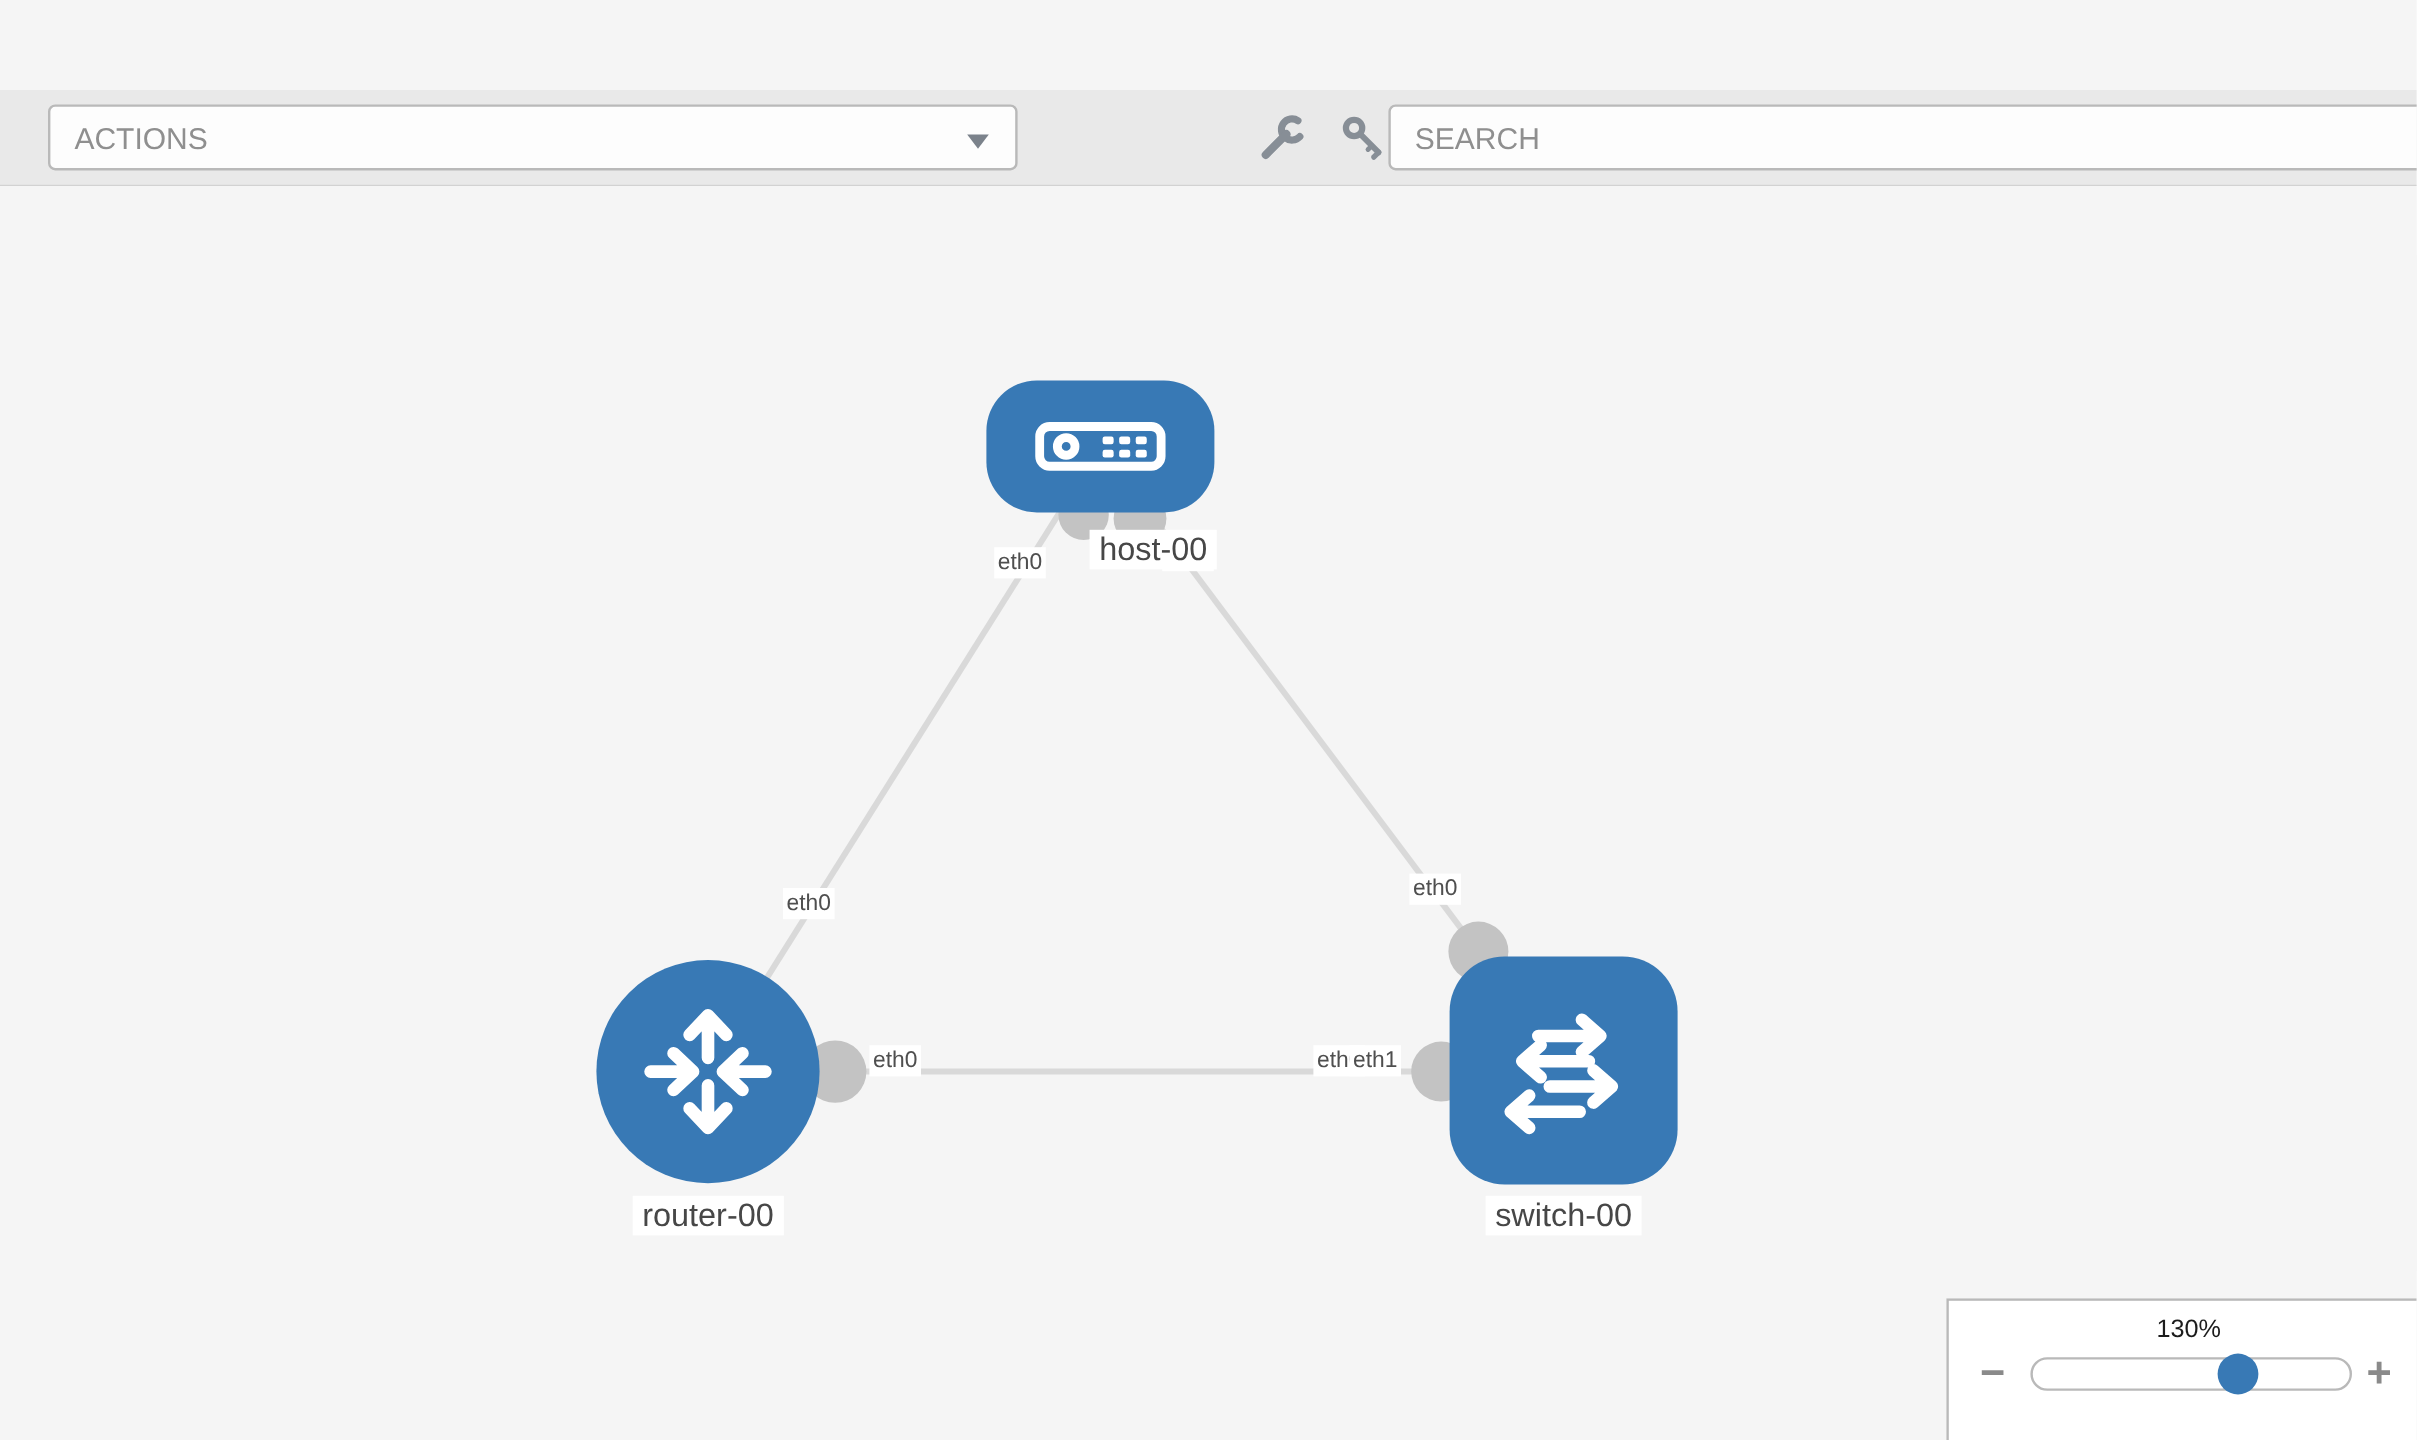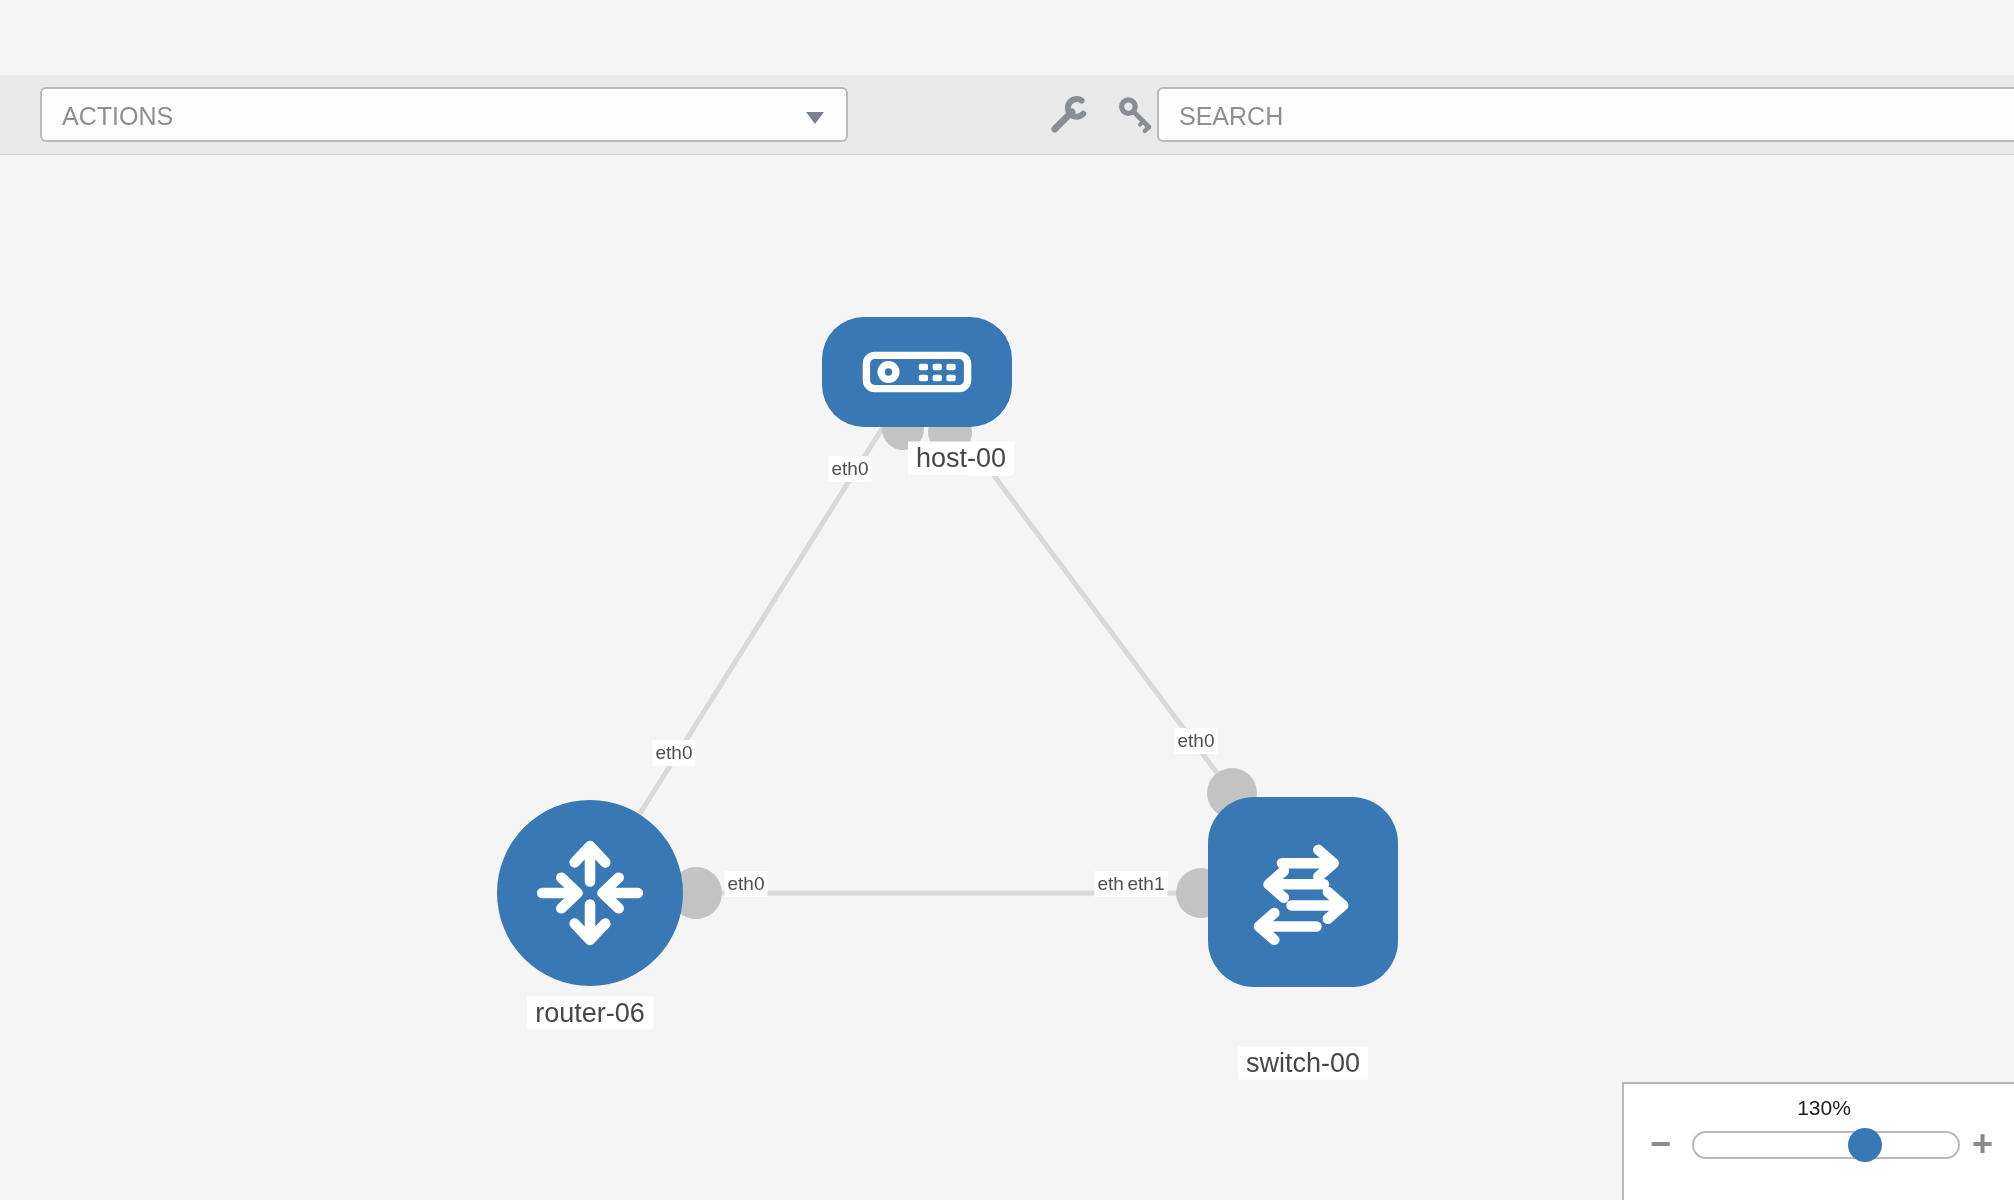--- a/index.html
+++ b/index.html
@@ -122,22 +122,22 @@
         <g fill="none" stroke="#ffffff" stroke-width="11" stroke-linecap="round" stroke-linejoin="round">
           <path d="M48 40 H96 M86 26 L102 40 L86 54"></path>
           <path d="M92 62 H40 M50 48 L34 62 L50 76"></path>
           <path d="M58 84 H106 M96 70 L112 84 L96 98"></path>
           <path d="M84 106 H30 M40 92 L24 106 L40 120"></path>
         </g>
       </svg>
     </div>
 
     <div class="node-label" style="left:917px;top:302px;margin-left:44px;">host-00</div>
-    <div class="node-label" style="left:590px;top:857px;">router-06</div>
-    <div class="node-label" style="left:1303px;top:907px;">switch-00</div>
+    <div class="node-label" style="left:590px;top:857px;">router-00</div>
+    <div class="node-label" style="left:1303px;top:857px;">switch-00</div>
 
     <div class="iface-label" style="left:850px;top:313px;">eth0</div>
     <div class="iface-label" style="left:674px;top:597px;">eth0</div>
     <div class="iface-label" style="left:990px;top:307px;">eth0</div>
     <div class="iface-label" style="left:1196px;top:585px;">eth0</div>
     <div class="iface-label" style="left:746px;top:728px;">eth0</div>
     <div class="iface-label iface-behind" style="left:1116px;top:728px;">eth0</div>
     <div class="iface-label" style="left:1146px;top:728px;text-align:right;">eth1</div>
 
     <div class="zoom-panel">

